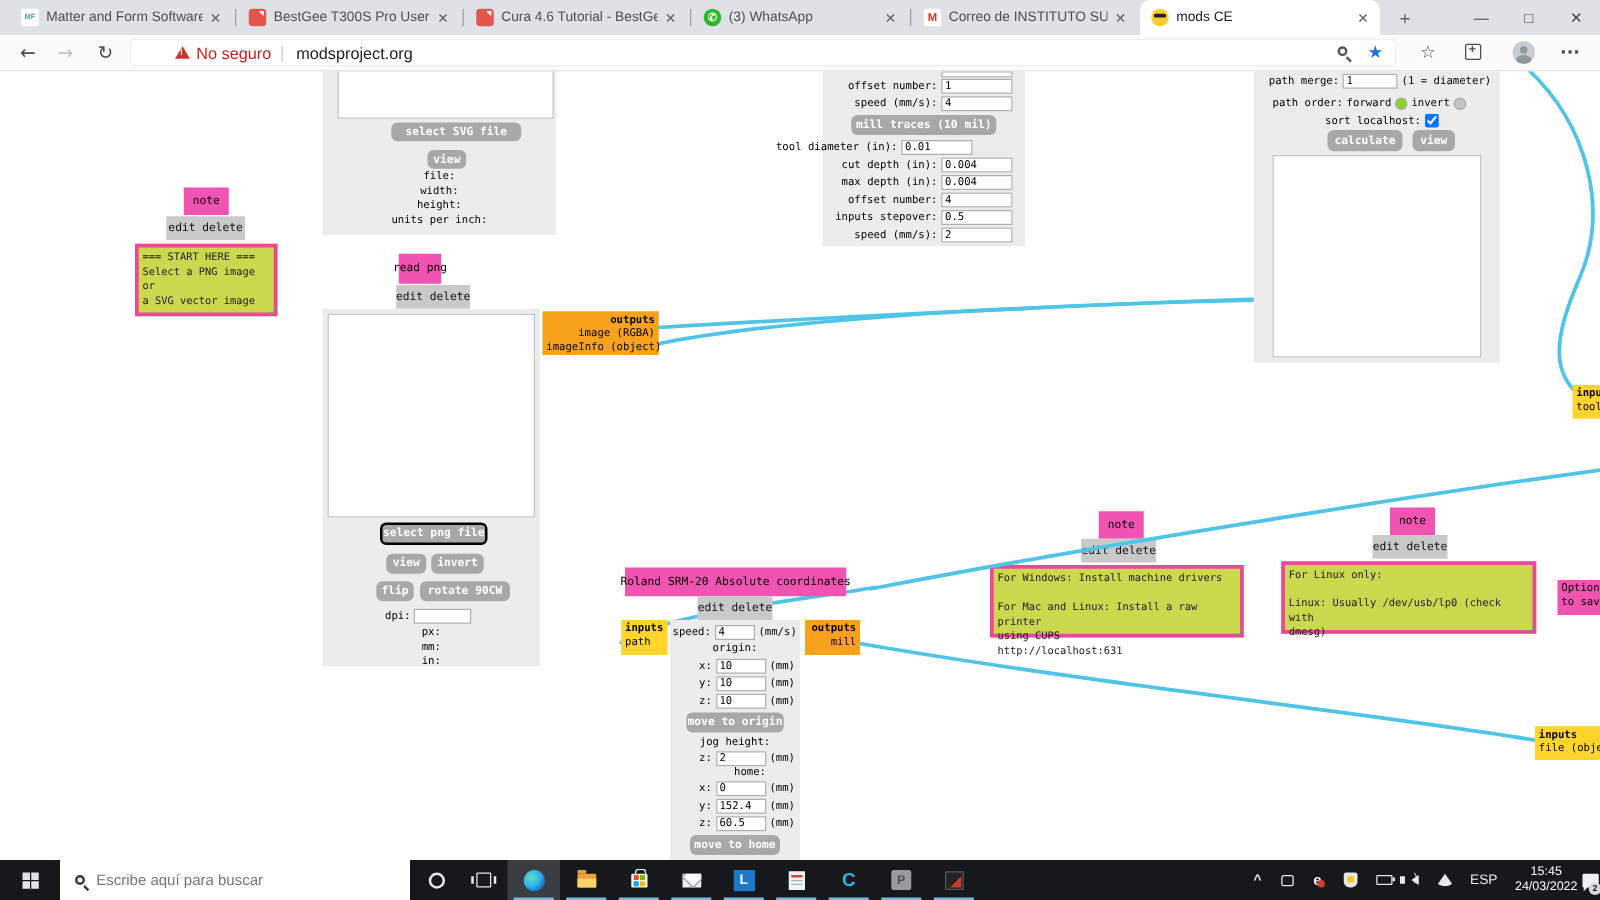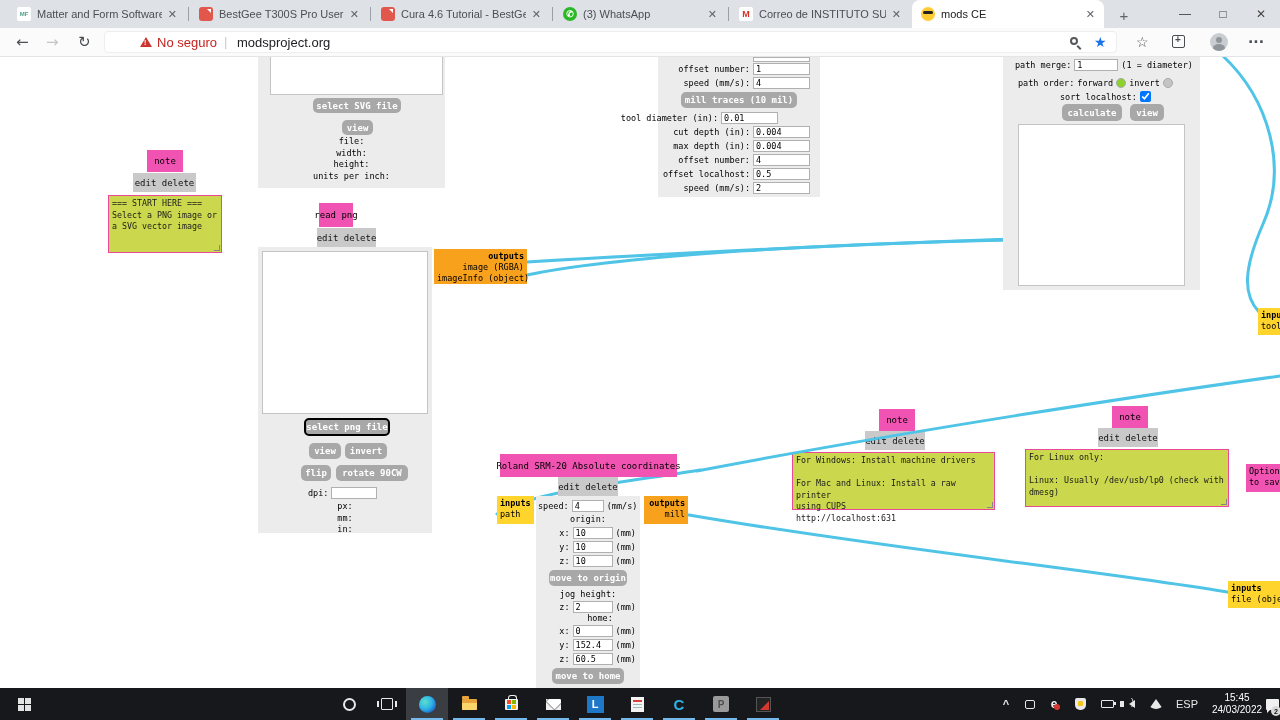--- a/index.html
+++ b/index.html
@@ -56,21 +56,21 @@
 .mrow{position:absolute;display:flex;justify-content:flex-end;align-items:center;gap:3px;font-size:8.5px;z-index:2;white-space:nowrap}
 .mrow.lft{justify-content:flex-start}
 .minput{background:#fff;border:1px solid #b0b0b0;font:8.5px "DejaVu Sans Mono",monospace;height:12px;padding:0 2px}
 .mlabel,.munit{color:#000}
 .clines{position:absolute;z-index:2;font-size:8.5px;text-align:center;line-height:11.5px;color:#000}
 .tag{position:absolute;z-index:2;font-size:8.5px;line-height:1.3;padding:2px 3px;color:#000;white-space:pre}
 .tag .t1{font-weight:bold}
 .tag.in{background:#ffd42c}
 .tag.out{background:#f7a11d;text-align:right}
 .tag.pink{background:#f153b2}
-.ntext{position:absolute;background:#cbd84d;border:1px solid #ec4899;font-size:8.3px;line-height:1.4;padding:2px 3px;white-space:pre-wrap;z-index:2;color:#1a1a1a}
+.ntext{position:absolute;background:#cbd84d;border:3px solid #ec4899;font-size:8.3px;line-height:1.4;padding:2px 3px;white-space:pre-wrap;z-index:2;color:#1a1a1a}
 .nhandle{position:absolute;z-index:2;width:6px;height:6px;border-right:1px solid #888;border-bottom:1px solid #888}
 .radio{width:10px;height:10px;border-radius:50%;display:inline-block;border:1px solid #aaa}
 .radio.on{background:#8cd12c}
 .radio.off{background:#c4c4c4}
 .sortchk{width:11px;height:11px}
 
 
 #taskbar{position:absolute;left:0;top:688px;width:1280px;height:32px;background:#17181c;z-index:20;font-family:"Liberation Sans",sans-serif}
 .tile{position:absolute;top:0;height:32px;display:flex;align-items:center;justify-content:center}
 .tile.run::after{content:"";position:absolute;left:5px;right:5px;bottom:0;height:2px;background:#76b9ed}
@@ -127,21 +127,21 @@
 <svg id="wires-bottom" class="wires">
   <path class="wire" d="M 527 262 C 660 254, 880 243, 1016 239"></path>
   <path class="wire" d="M 527 275 C 570 266, 640 258, 740 251 C 860 244, 950 241, 1016 240"></path>
   <path class="wire" d="M 700 470 C 620 483, 530 492, 497 514"></path>
   <path class="wire" d="M 689 515 C 880 548, 1110 572, 1233 593"></path>
   <path class="wire" d="M 1222 55 C 1270 100, 1288 168, 1263 224 C 1243 270, 1243 295, 1259 312"></path>
 </svg>
 
 <div class="module" style="left:258px;top:52px;width:187px;height:136px"></div>
 <div class="cbox" style="left:270px;top:56px;width:173px;height:39px"></div>
-<div class="gbtn" style="left:313px;top:98px;width:88px;height:15px">select SVG file</div>
+<div class="gbtn" style="left:313px;top:98px;width:104px;height:15px">select SVG file</div>
 <div class="gbtn" style="left:342px;top:120px;width:31px;height:15px">view</div>
 <div class="clines" style="left:258px;top:136px;width:187px">
   <div>file:</div>
   <div>width:</div>
   <div>height:</div>
   <div>units per inch:</div>
 </div>
 
 <div class="mtitle" style="left:147px;top:150px;width:36px;height:22px">note</div>
 <div class="medit" style="left:133px;top:173px;width:63px;height:19px">edit delete</div>
@@ -191,21 +191,21 @@
 </div>
 <div class="mrow" style="left:658px;top:140px;width:152px">
   <span class="mlabel">max depth (in):</span>
   <input class="minput" style="width: 57px;" value="0.004">
 </div>
 <div class="mrow" style="left:658px;top:154px;width:152px">
   <span class="mlabel">offset number:</span>
   <input class="minput" style="width: 57px;" value="4">
 </div>
 <div class="mrow" style="left:658px;top:168px;width:152px">
-  <span class="mlabel">offset localhost:</span>
+  <span class="mlabel">inputs stepover:</span>
   <input class="minput" style="width: 57px;" value="0.5">
 </div>
 <div class="mrow" style="left:658px;top:182px;width:152px">
   <span class="mlabel">speed (mm/s):</span>
   <input class="minput" style="width: 57px;" value="2">
 </div>
 
 <div class="module" style="left:1003px;top:57px;width:197px;height:233px"></div>
 <div class="mrow lft" style="left:1015px;top:59px;width:180px">
   <span class="mlabel">path merge:</span>
@@ -364,20 +364,24 @@
 
 <div id="taskbar">
   <div class="tile" style="left:0;width:48px">
     <span id="winlogo">
         <span></span>
         <span></span>
         <span></span>
         <span></span>
       </span>
   </div>
+  <div id="tb-search">
+    <span class="mag"></span>
+    <input placeholder="Escribe aquí para buscar" style="">
+  </div>
   <div class="tile" style="left:330px;width:38px">
       <span class="cortana"></span>
     </div>
   <div class="tile" style="left:368px;width:38px">
       <span class="taskview"></span>
     </div>
   <div class="tile hl run" style="left:406px;width:42px">
       <span class="edge-ico"></span>
     </div>
   <div class="tile run" style="left:448px;width:42px">

